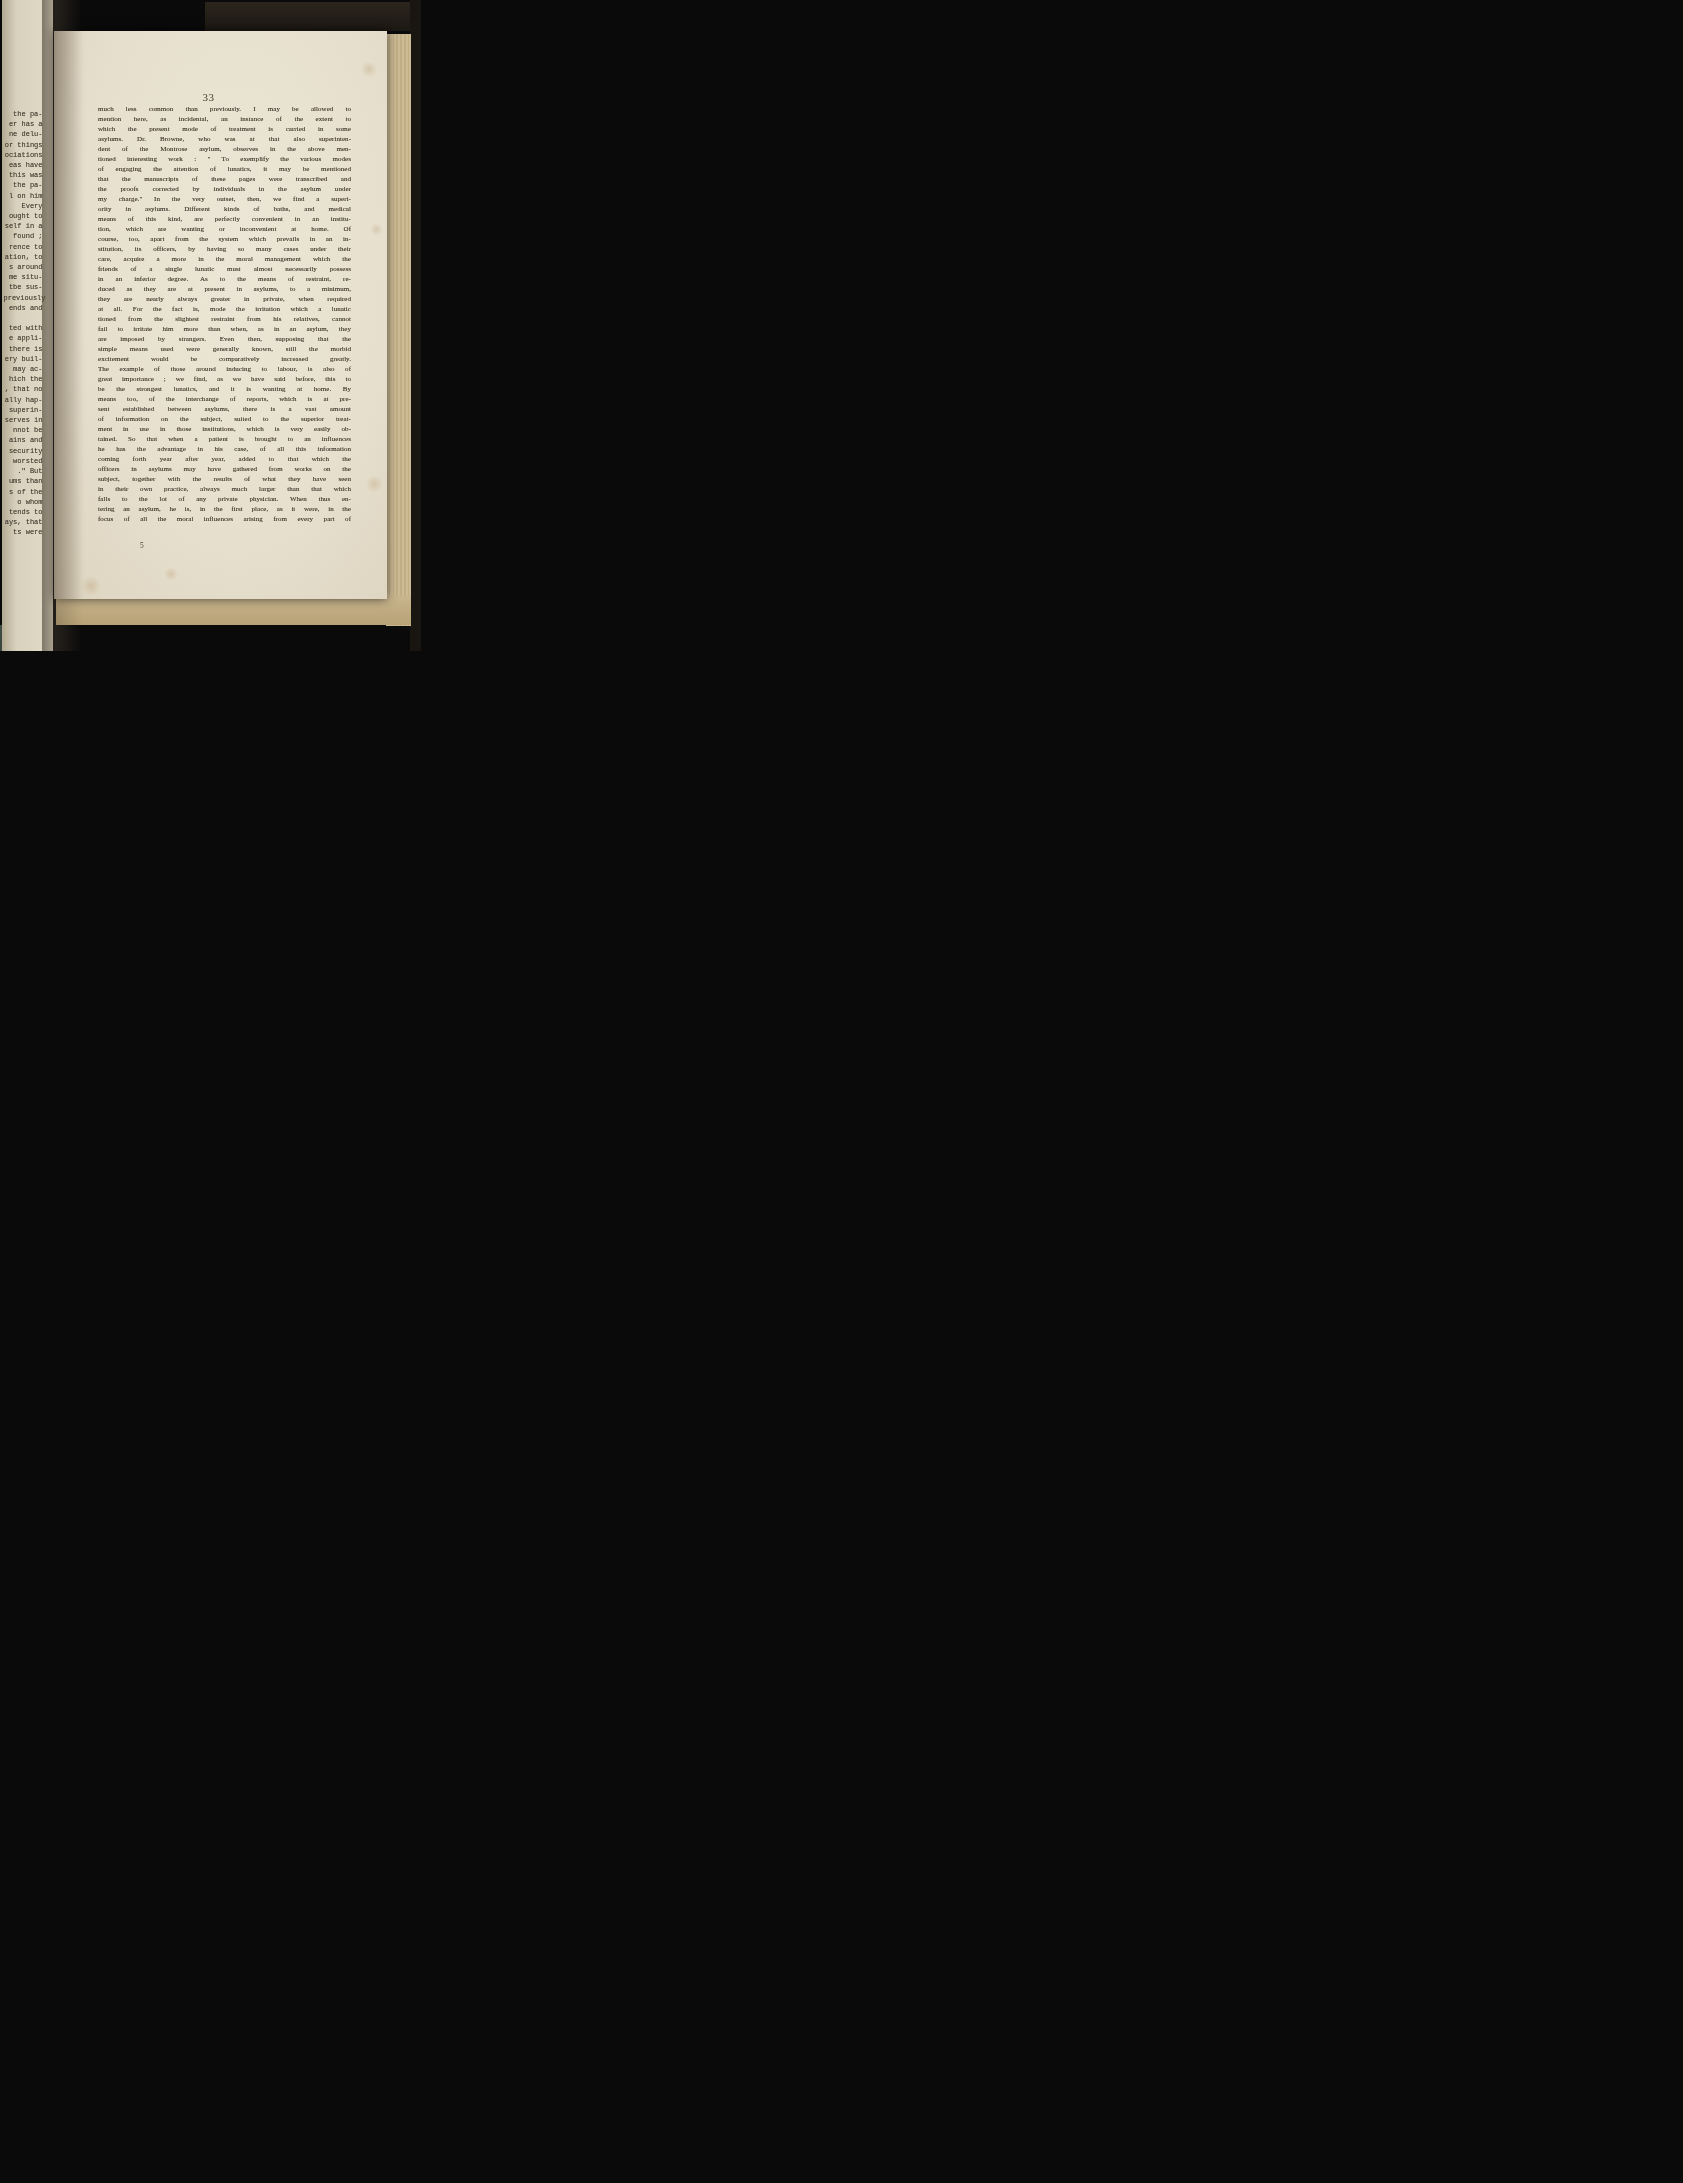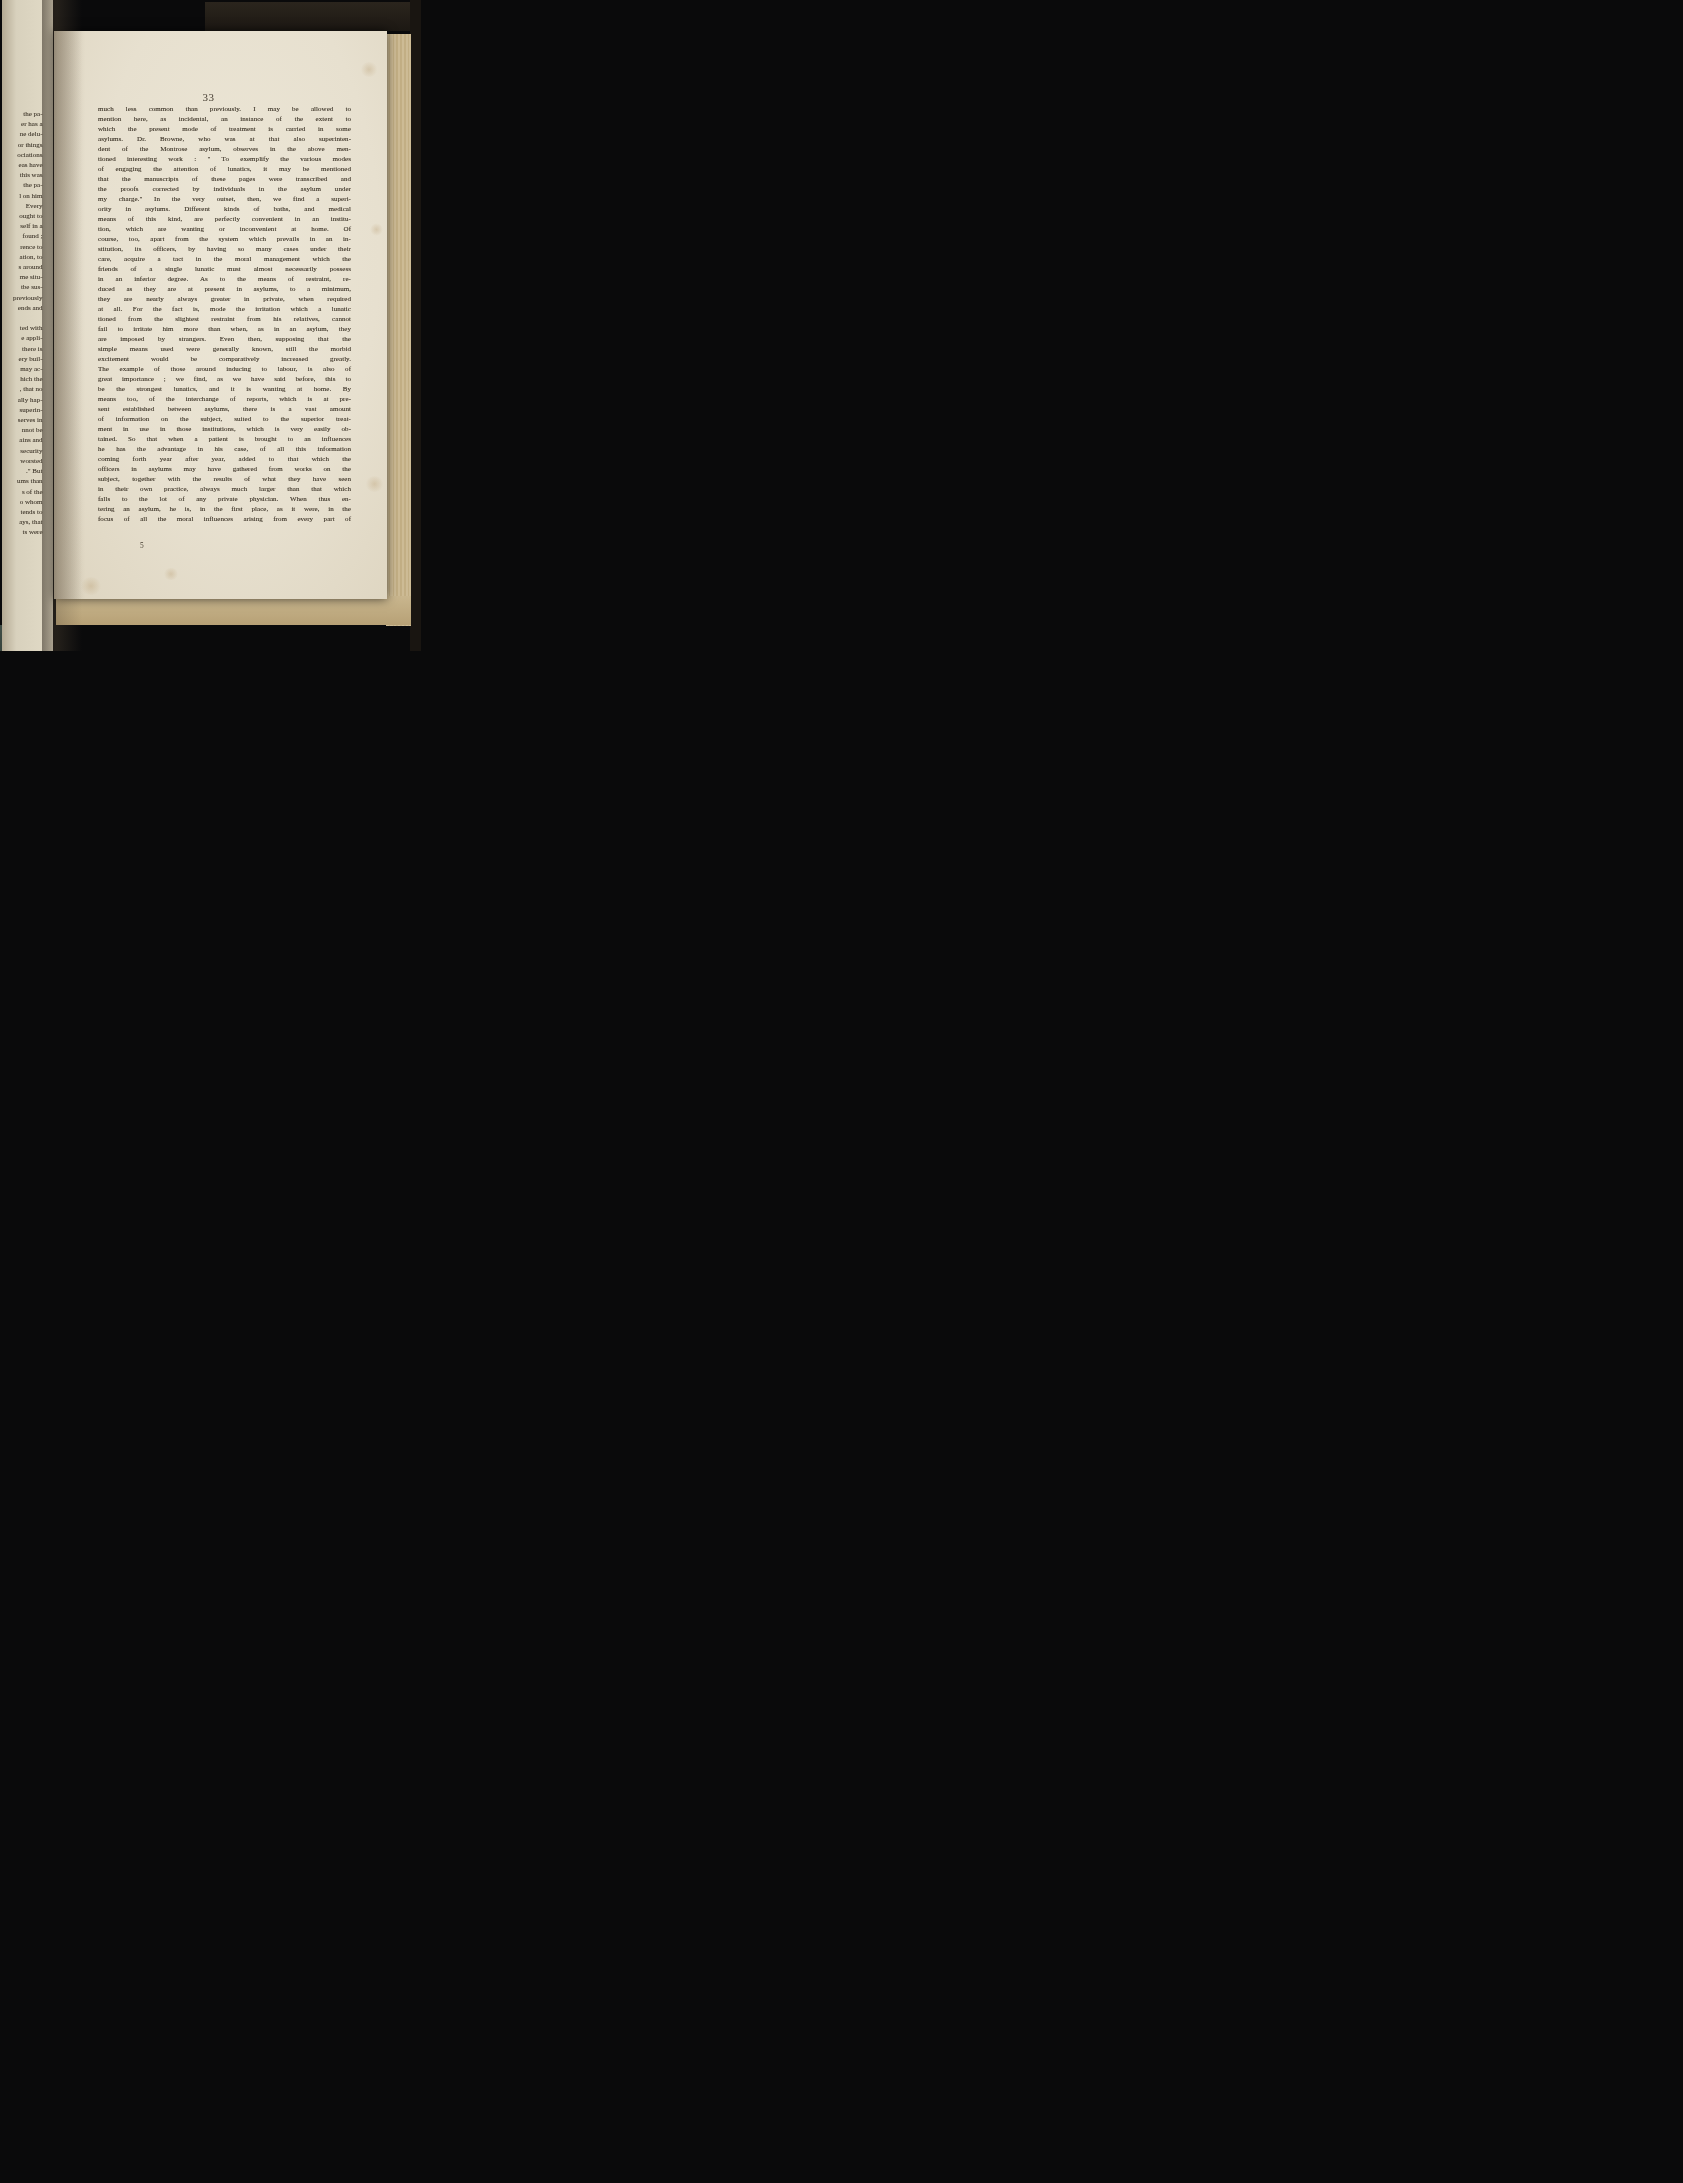--- a/index.html
+++ b/index.html
@@ -31,21 +31,21 @@
   
   .page-number{position:absolute;left:28px;top:60px;width:253px;text-align:center;
     font-size:11px;color:#443c30;letter-spacing:0.4px;}
   .text-block{position:absolute;left:44px;top:73px;width:253px;color:#443c30;
     font-size:7px;line-height:10px;letter-spacing:0.04px;
     text-shadow:0 0 0.2px rgba(62,52,40,0.55);}
   .text-block .text-line{text-align:justify;text-align-last:justify;white-space:normal;min-height:10px;}
   .signature-mark{position:absolute;left:86px;top:510px;font-size:7.4px;color:#443c30;}
   .left-fragments{position:absolute;left:3.5px;top:109px;width:39px;z-index:4;
     color:#4a4236;font-size:7px;line-height:10.2px;text-align:right;
-    text-shadow:0 0 0.3px rgba(70,60,45,0.5);}
+    text-shadow:0 0 0.3px rgba(70,60,45,0.5);font-family:Liberation Mono, monospace;}
   .left-fragments .frag-line{min-height:10.2px;}
 </style>
 </head>
 <body>
 
 <div id="scene">
 
   <div class="cloth-top-left"></div>
   <div class="cover-top-strip"></div>
   <div class="cover-right-strip"></div>
@@ -122,21 +122,21 @@
         <div class="text-line">tioned interesting work : " To exemplify the various modes</div>
         <div class="text-line">of engaging the attention of lunatics, it may be mentioned</div>
         <div class="text-line">that the manuscripts of these pages were transcribed and</div>
         <div class="text-line">the proofs corrected by individuals in the asylum under</div>
         <div class="text-line">my charge."  In the very outset, then, we find a superi-</div>
         <div class="text-line">ority in asylums.  Different kinds of baths, and medical</div>
         <div class="text-line">means of this kind, are perfectly convenient in an institu-</div>
         <div class="text-line">tion, which are wanting or inconvenient at home.  Of</div>
         <div class="text-line">course, too, apart from the system which prevails in an in-</div>
         <div class="text-line">stitution, its officers, by having so many cases under their</div>
-        <div class="text-line">care, acquire a tact in the moral management which the</div>
+        <div class="text-line">care, acquire a more in the moral management which the</div>
         <div class="text-line">friends of a single lunatic must almost necessarily possess</div>
         <div class="text-line">in an inferior degree.  As to the means of restraint, re-</div>
         <div class="text-line">duced as they are at present in asylums, to a minimum,</div>
         <div class="text-line">they are nearly always greater in private, when required</div>
         <div class="text-line">at all.  For the fact is, mode the irritation which a lunatic</div>
         <div class="text-line">tioned from the slightest restraint from his relatives, cannot</div>
         <div class="text-line">fail to irritate him more than when, as in an asylum, they</div>
         <div class="text-line">are imposed by strangers.  Even then, supposing that the</div>
         <div class="text-line">simple means used were generally known, still the morbid</div>
         <div class="text-line">excitement would be comparatively increased greatly.</div>

